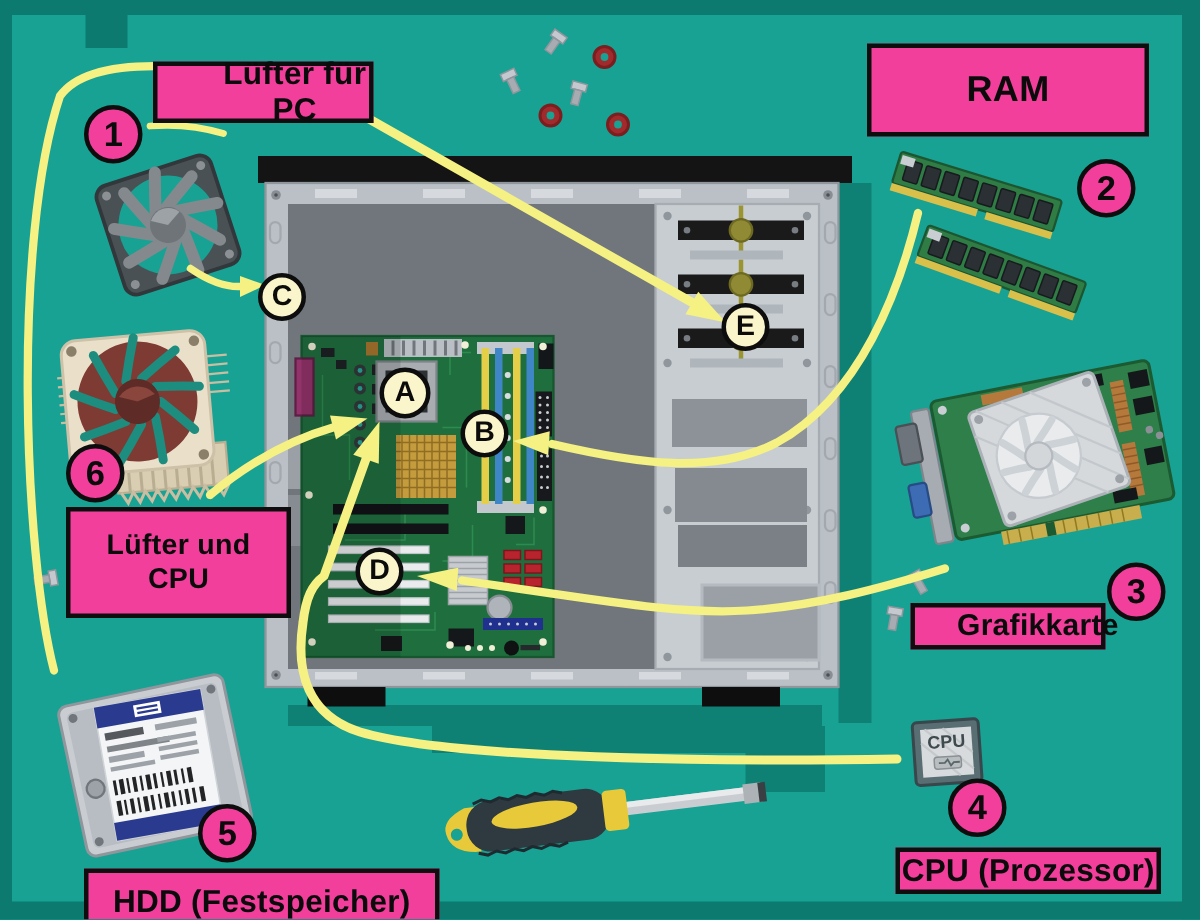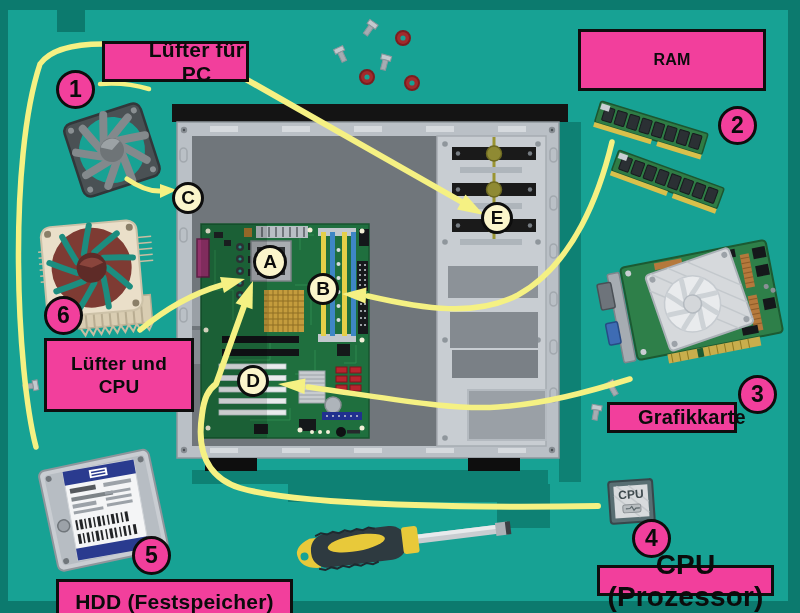--- a/index.html
+++ b/index.html
@@ -669,38 +669,38 @@
 
     <path d="M140,330 Q180,297 222,285" stroke-width="5.5"></path>
     <polygon points="245,279 224,293 220,277" fill="#F5F183" stroke="none"></polygon>
   </g>
 </svg>
 
 <div class="plabel" style="left:102px; top:41px; width:147px; height:41px; font-size:21px;padding-left:42px;">
   <span>Lüfter für PC</span>
 </div>
 
-<div class="plabel" style="left:578px; top:29px; width:188px; height:62px; font-size:16px; line-height:26px;gap:44px;">
+<div class="plabel" style="left:578px; top:29px; width:188px; height:62px; font-size:24px; line-height:26px;gap:44px;">
   <span>RAM</span>
 </div>
 
 <div class="plabel" style="left:44px; top:338px; width:150px; height:74px; font-size:19px; line-height:23px;">
   <span>Lüfter und</span>
   <span>CPU</span>
 </div>
 
 <div class="plabel" style="left:607px; top:402px; width:130px; height:31px; font-size:20px;padding-left:28px;">
   <span>Grafikkarte</span>
 </div>
 
 <div class="plabel" style="left:56px; top:579px; width:237px; height:46px; font-size:21px;">
   <span>HDD (Festspeicher)</span>
 </div>
 
-<div class="plabel" style="left:597px; top:565px; width:177px; height:31px; font-size:28px;">
+<div class="plabel" style="left:597px; top:565px; width:177px; height:31px; font-size:21px;">
   <span>CPU (Prozessor)</span>
 </div>
 
 <div class="marker" style="left:253px; top:245px; width:34px; height:34px;">A</div>
 <div class="marker" style="left:307px; top:273px;">B</div>
 <div class="marker" style="left:172px; top:182px;">C</div>
 <div class="marker" style="left:237px; top:365px;">D</div>
 <div class="marker" style="left:481px; top:202px;">E</div>
 
 <div class="numcircle" style="left:56px;  top:70px;">1</div>

